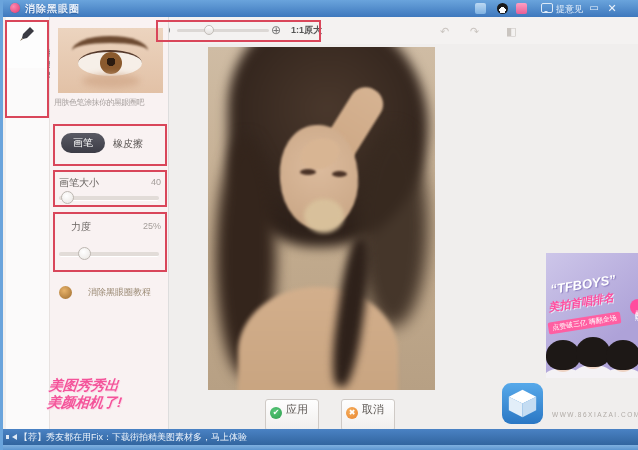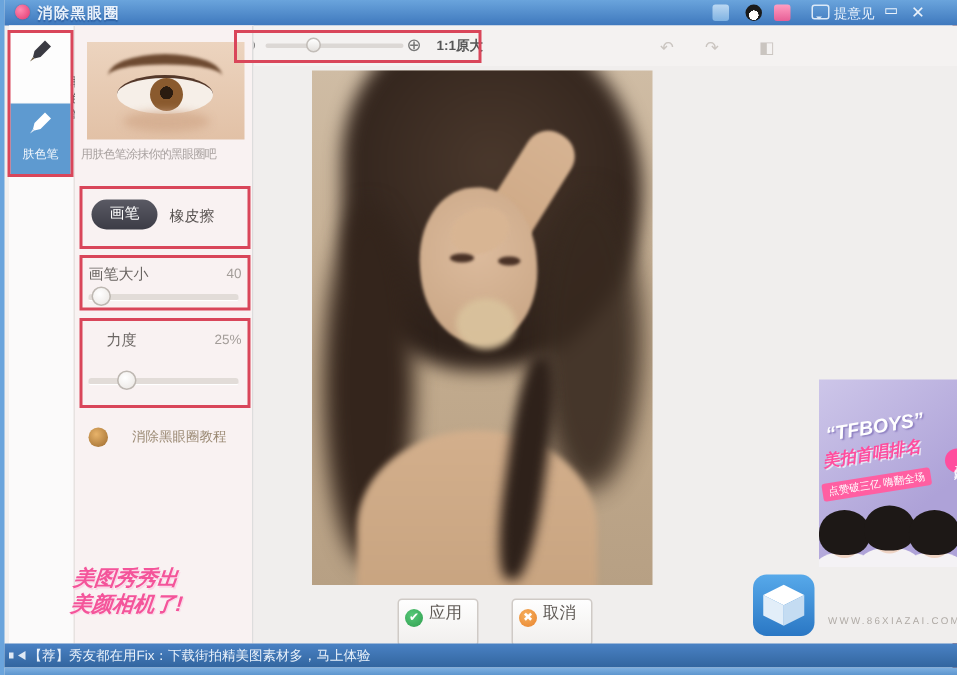--- a/index.html
+++ b/index.html
@@ -177,27 +177,20 @@
   <div class="abs hist-ico" style="left:503px;">◧</div>
 
   <div class="abs rail"></div>
   <div class="abs tool tool-1">
     <svg width="16" height="16" viewBox="0 0 16 16">
       <path d="M11 1 L15 5 L8 12 L4 13 L3 12 L4 8 Z" fill="#3a3a42"></path>
       <path d="M4 13 L3 12 L1 15 Z" fill="#6b5a40"></path>
     </svg>
     <span class="tool-label">取色笔</span>
   </div>
-  <div class="abs tool tool-2">
-    <svg width="16" height="16" viewBox="0 0 16 16">
-      <path d="M11 1 L15 5 L8 12 L4 13 L3 12 L4 8 Z" fill="#ffffff"></path>
-      <path d="M4 13 L3 12 L1 15 Z" fill="#dce9f6"></path>
-    </svg>
-    <span class="tool-label">肤色笔</span>
-  </div>
 
   <div class="abs panel"></div>
 
   <div class="abs eye-box">
     <div class="abs brow"></div>
     <div class="abs eye-white"></div>
     <div class="abs iris"></div>
     <div class="abs undereye"></div>
   </div>
   <div class="abs hint">用肤色笔涂抹你的黑眼圈吧</div>

